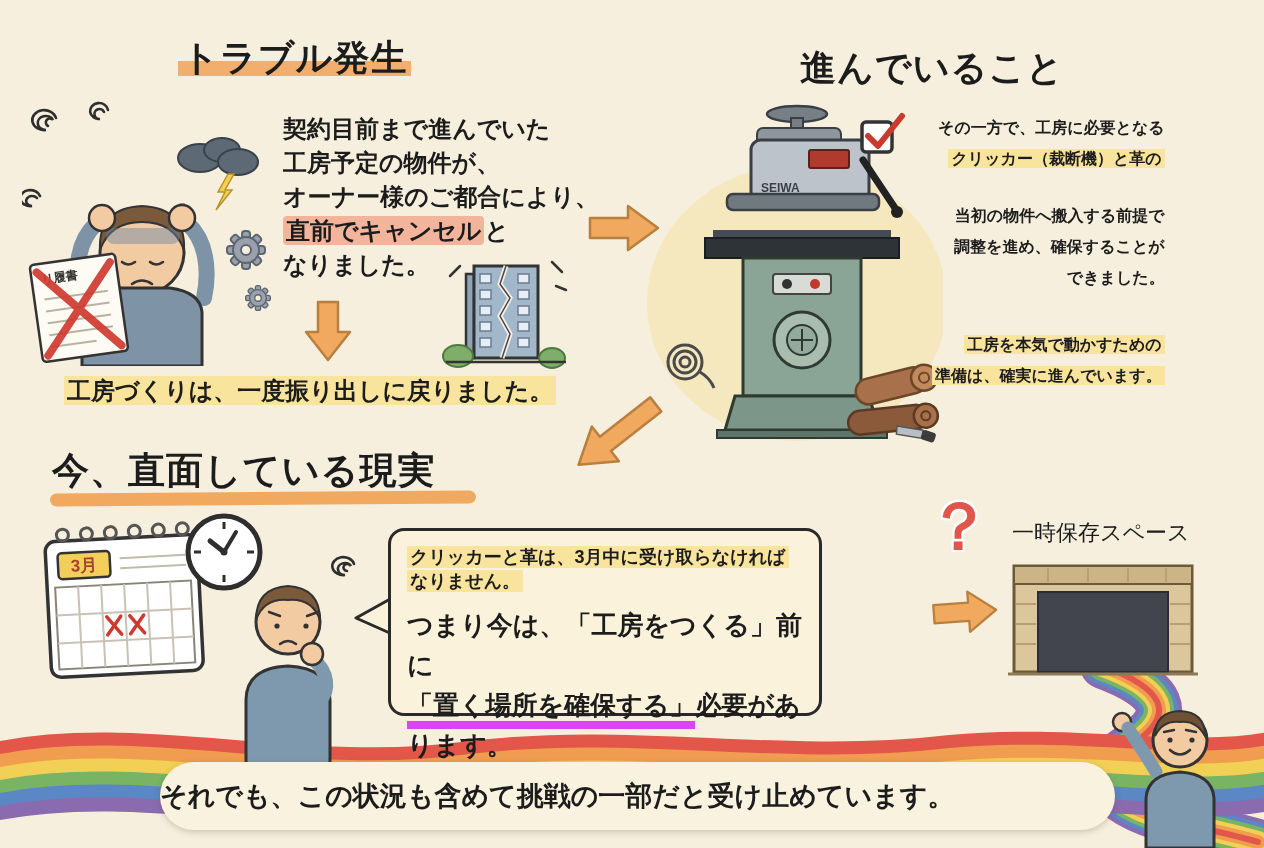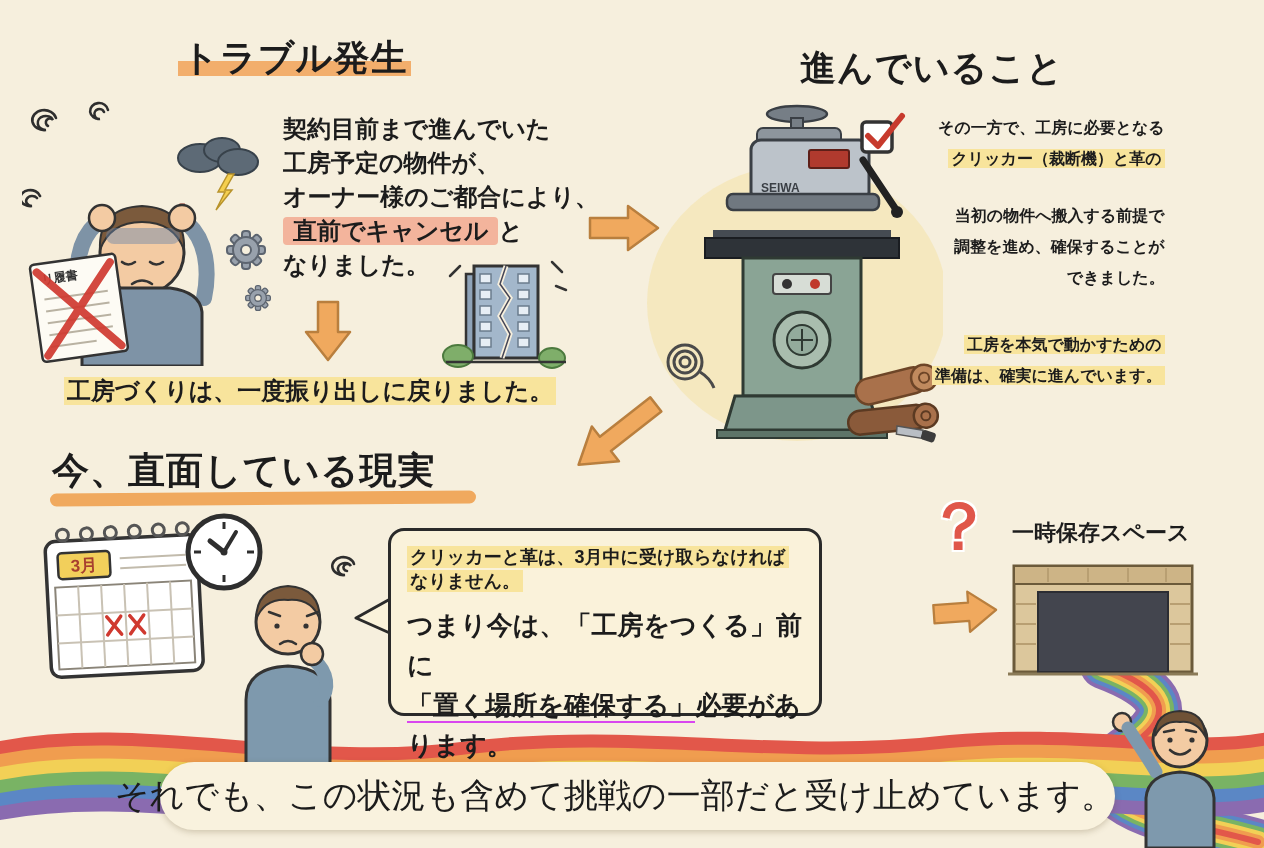--- a/index.html
+++ b/index.html
@@ -2,41 +2,41 @@
 <html><head>
 <meta charset="utf-8">
 <style>
   html,body{margin:0;padding:0;background:#d8d2c2;}
   .stage{position:relative;width:1264px;height:848px;background:#f6efdd;overflow:hidden;
          font-family:"Liberation Sans",sans-serif;color:#1c1c1c;}
   .abs{position:absolute;}
   .title{font-size:36px;font-weight:900;letter-spacing:1px;white-space:nowrap;margin:0;}
   .hl-o{background:linear-gradient(transparent 58%, #f2ae6c 58%, #f2ae6c 96%, transparent 96%);padding:0 4px;}
   .hl-y{background:#f8e49c;border-radius:0;padding:1px 3px;box-decoration-break:clone;}
-  .hl-p{background:#f3b49c;border-radius:4px;padding:1px 10px;}
-  .txt{font-weight:700;white-space:nowrap;font-family:Liberation Serif, serif;}
+  .hl-p{background:#f3b49c;border-radius:4px;padding:1px 3px;}
+  .txt{font-weight:700;white-space:nowrap;}
   .ln{line-height:34px;}
   .trouble-body{left:283px;top:112px;font-size:24px;}
   .result-line{left:64px;top:375px;font-size:24px;}
   .progress-body{left:932px;top:112px;font-size:16px;text-align:right;}
   .progress-body .ln{line-height:31px;}
   .p-gap1{margin-top:26px;}
   .p-gap2{margin-top:36px;}
-  .u-red{border-bottom:2px solid #d946ef;padding-bottom:1px;}
+  .u-red{border-bottom:8px solid #d946ef;padding-bottom:1px;}
   .bubble{left:388px;top:528px;width:434px;height:188px;background:#faf2da;border:3px solid #2a2a2a;
           border-radius:16px;box-sizing:border-box;padding:14px 16px 10px 16px;}
   .bubble .b1{font-size:18px;font-weight:700;margin-bottom:12px;}
   .bubble .b2,.bubble .b3{font-size:26px;font-weight:800;line-height:40px;}
   .bubble .b4{font-size:28px;font-weight:400;text-align:center;line-height:40px;}
   .qmark{left:926px;top:482px;font-size:66px;font-weight:900;color:#e0564a;
          text-shadow:2px 2px 0 #fff,-2px -2px 0 #fff,2px -2px 0 #fff,-2px 2px 0 #fff;}
-  .storage-label{left:1012px;top:518px;font-size:22px;font-weight:700;white-space:nowrap;}
+  .storage-label{left:1012px;top:518px;font-size:22px;font-weight:400;white-space:nowrap;}
   .reality-bar{left:50px;top:492px;width:426px;height:13px;background:#f0a95e;border-radius:7px;transform:rotate(-0.4deg);}
   .banner{left:160px;top:762px;width:955px;height:68px;background:#f9f2de;border-radius:34px;
-          display:flex;align-items:center;justify-content:flex-end;font-size:34px;font-weight:400;
+          display:flex;align-items:center;justify-content:flex-start;font-size:27px;font-weight:700;
           white-space:nowrap;box-shadow:0 2px 6px rgba(90,70,30,.25);z-index:5;}
   svg{display:block;}
   svg text{font-family:"Liberation Sans",sans-serif;font-weight:bold;}
   .z1{z-index:1}.z2{z-index:2}.z3{z-index:3}.z6{z-index:6}
 </style>
 </head>
 <body>
 
 <div class="stage">
 

